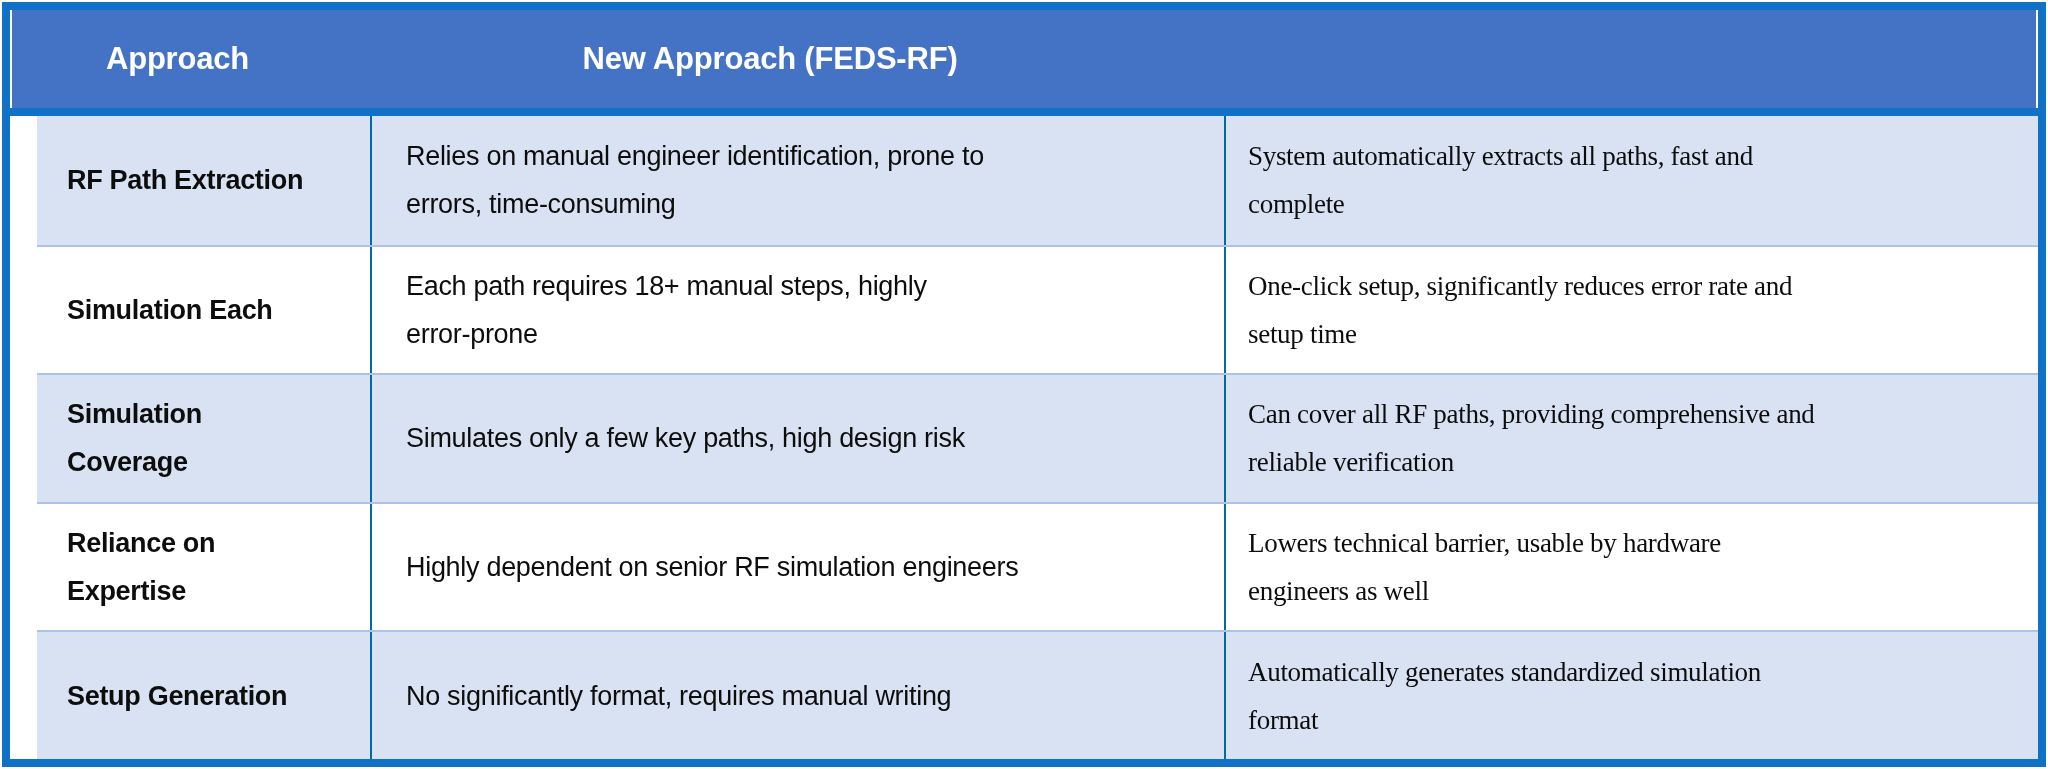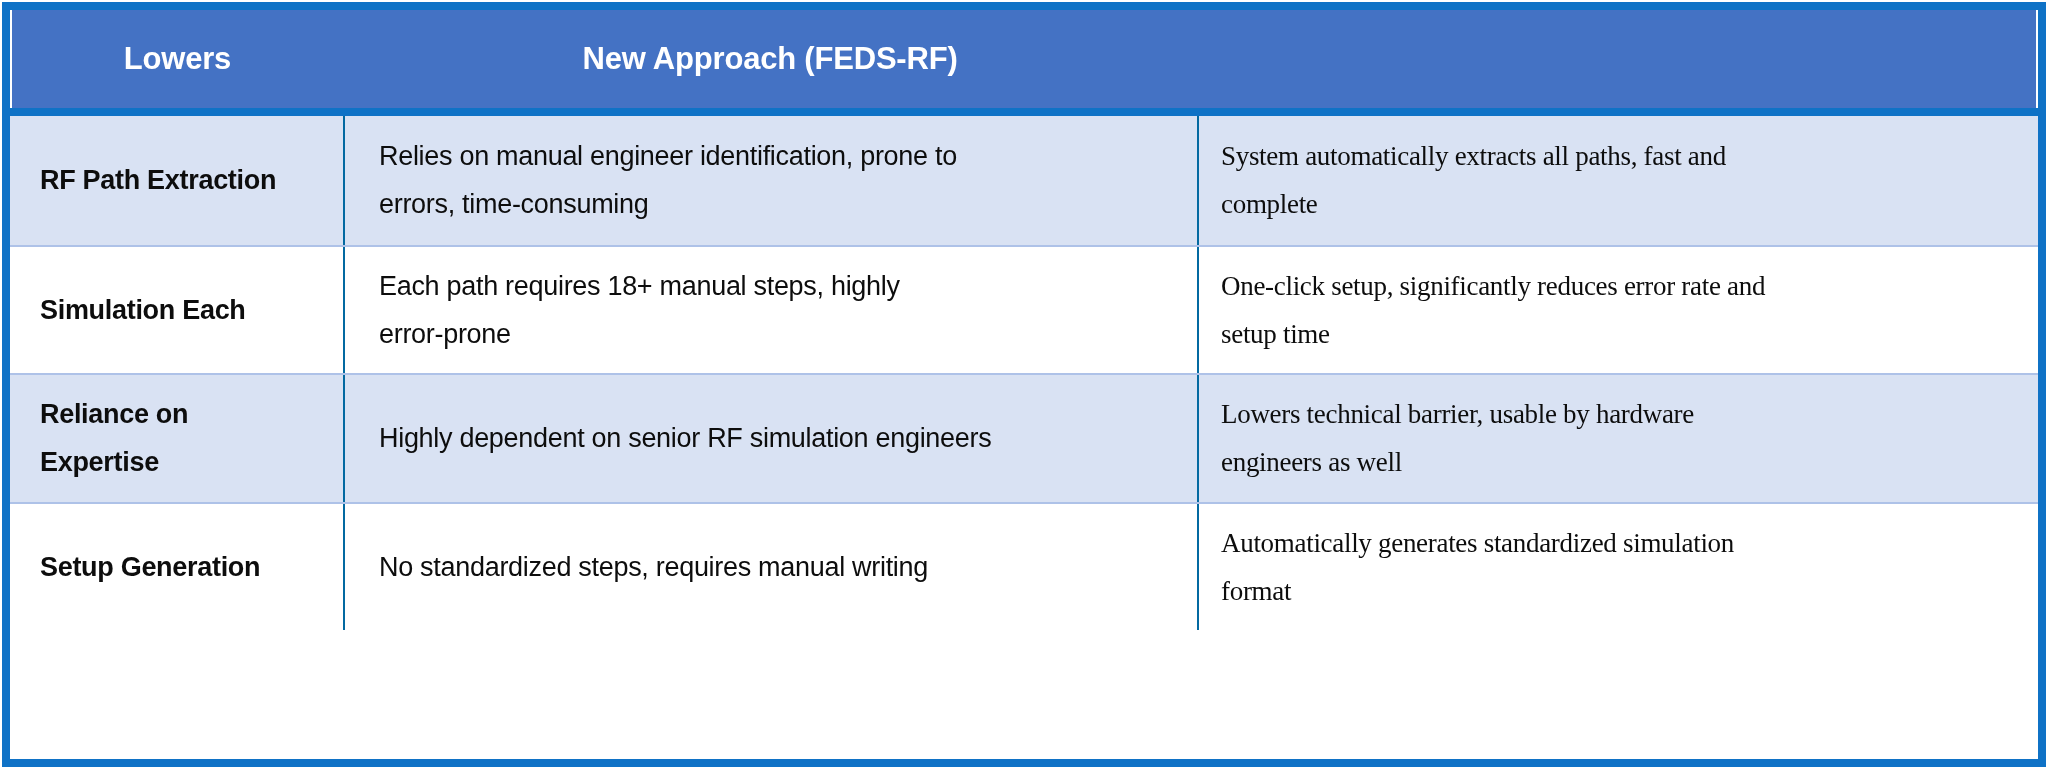--- a/index.html
+++ b/index.html
@@ -37,20 +37,21 @@
   }
   .separator {
     height: 8px;
     background: #0F72C6;
     flex: 0 0 auto;
   }
   .tbody {
     flex: 1 1 auto;
     display: grid;
     grid-template-rows: repeat(5, 1fr);
+    padding-left: 27px;
   }
   .row {
     display: grid;
     grid-template-columns: 333px 854px 1fr;
   }
   .row:nth-child(odd)  { background: #D9E2F3; }
   .row:nth-child(even) { background: #FFFFFF; }
   .row + .row { border-top: 2px solid #AEC2E8; }
   .cell {
     display: flex;
@@ -73,21 +74,21 @@
     padding: 0 40px 0 22px;
     font-family: Liberation Serif, serif;
   }
 </style>
 </head>
 <body>
 
 <div class="frame">
 
   <div class="thead">
-    <div class="header-cell">Lowers</div>
+    <div class="header-cell">Approach</div>
     <div class="header-cell">New Approach (FEDS-RF)</div>
   </div>
 
   <div class="separator"></div>
 
   <div class="tbody">
 
     <div class="row">
       <div class="cell col-feature">RF Path Extraction</div>
       <div class="cell col-traditional">Relies on manual engineer identification, prone to
@@ -97,30 +98,37 @@
     </div>
 
     <div class="row">
       <div class="cell col-feature">Simulation Each</div>
       <div class="cell col-traditional">Each path requires 18+ manual steps, highly
 error-prone</div>
       <div class="cell col-new">One-click setup, significantly reduces error rate and
 setup time</div>
     </div>
 
+    <div class="row">
+      <div class="cell col-feature">Simulation
+Coverage</div>
+      <div class="cell col-traditional">Simulates only a few key paths, high design risk</div>
+      <div class="cell col-new">Can cover all RF paths, providing comprehensive and
+reliable verification</div>
+    </div>
 
     <div class="row">
       <div class="cell col-feature">Reliance on
 Expertise</div>
       <div class="cell col-traditional">Highly dependent on senior RF simulation engineers</div>
       <div class="cell col-new">Lowers technical barrier, usable by hardware
 engineers as well</div>
     </div>
 
     <div class="row">
       <div class="cell col-feature">Setup Generation</div>
-      <div class="cell col-traditional">No standardized steps, requires manual writing</div>
+      <div class="cell col-traditional">No significantly format, requires manual writing</div>
       <div class="cell col-new">Automatically generates standardized simulation
 format</div>
     </div>
 
   </div>
 </div>
 
 </body></html>

